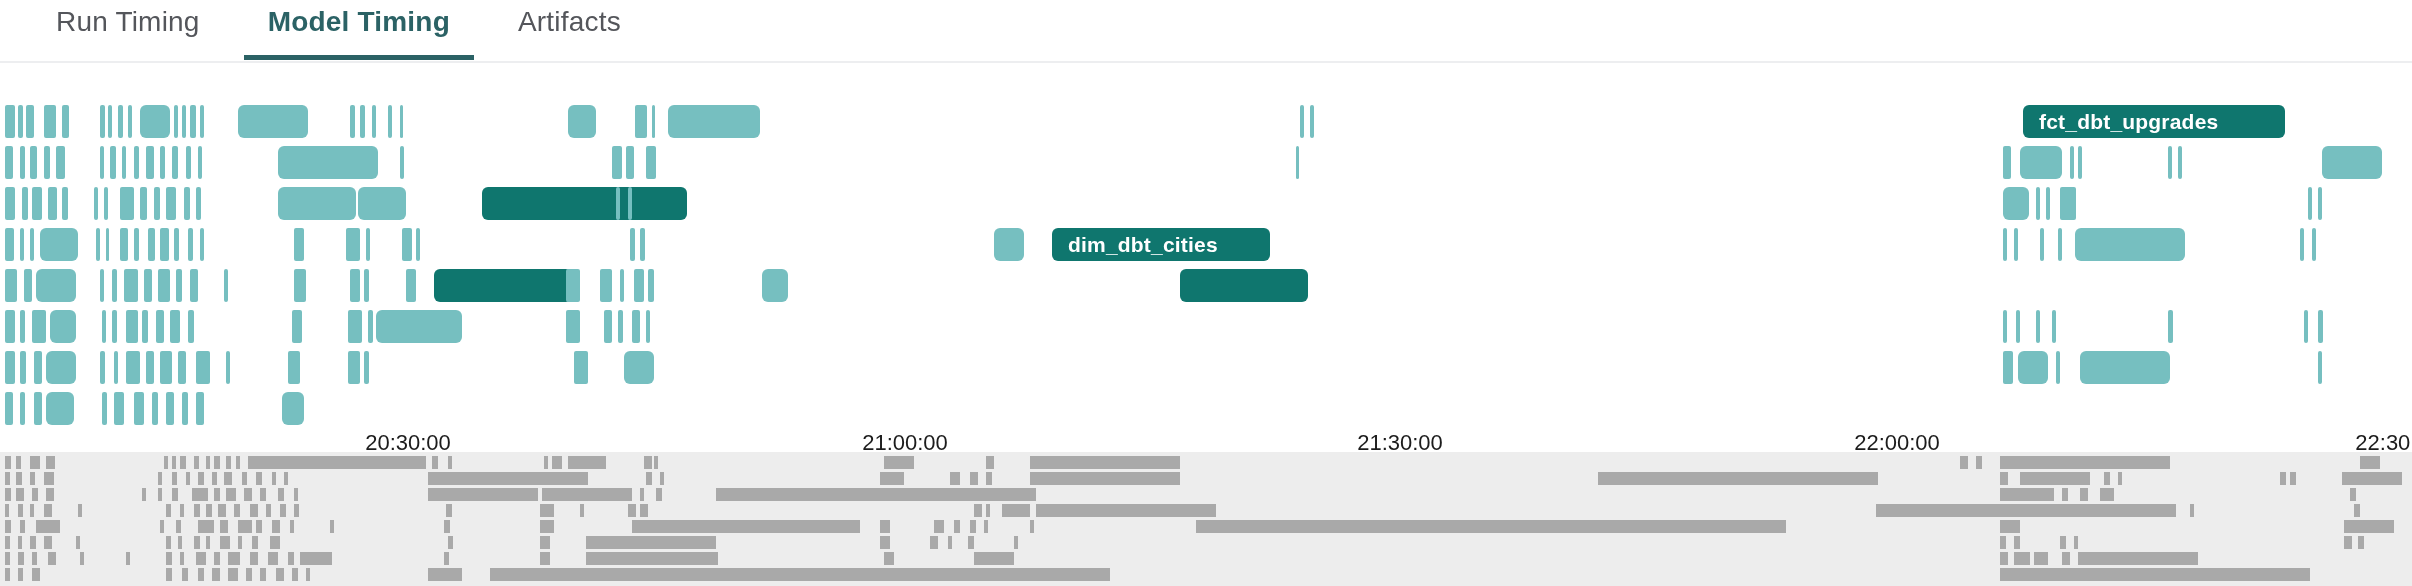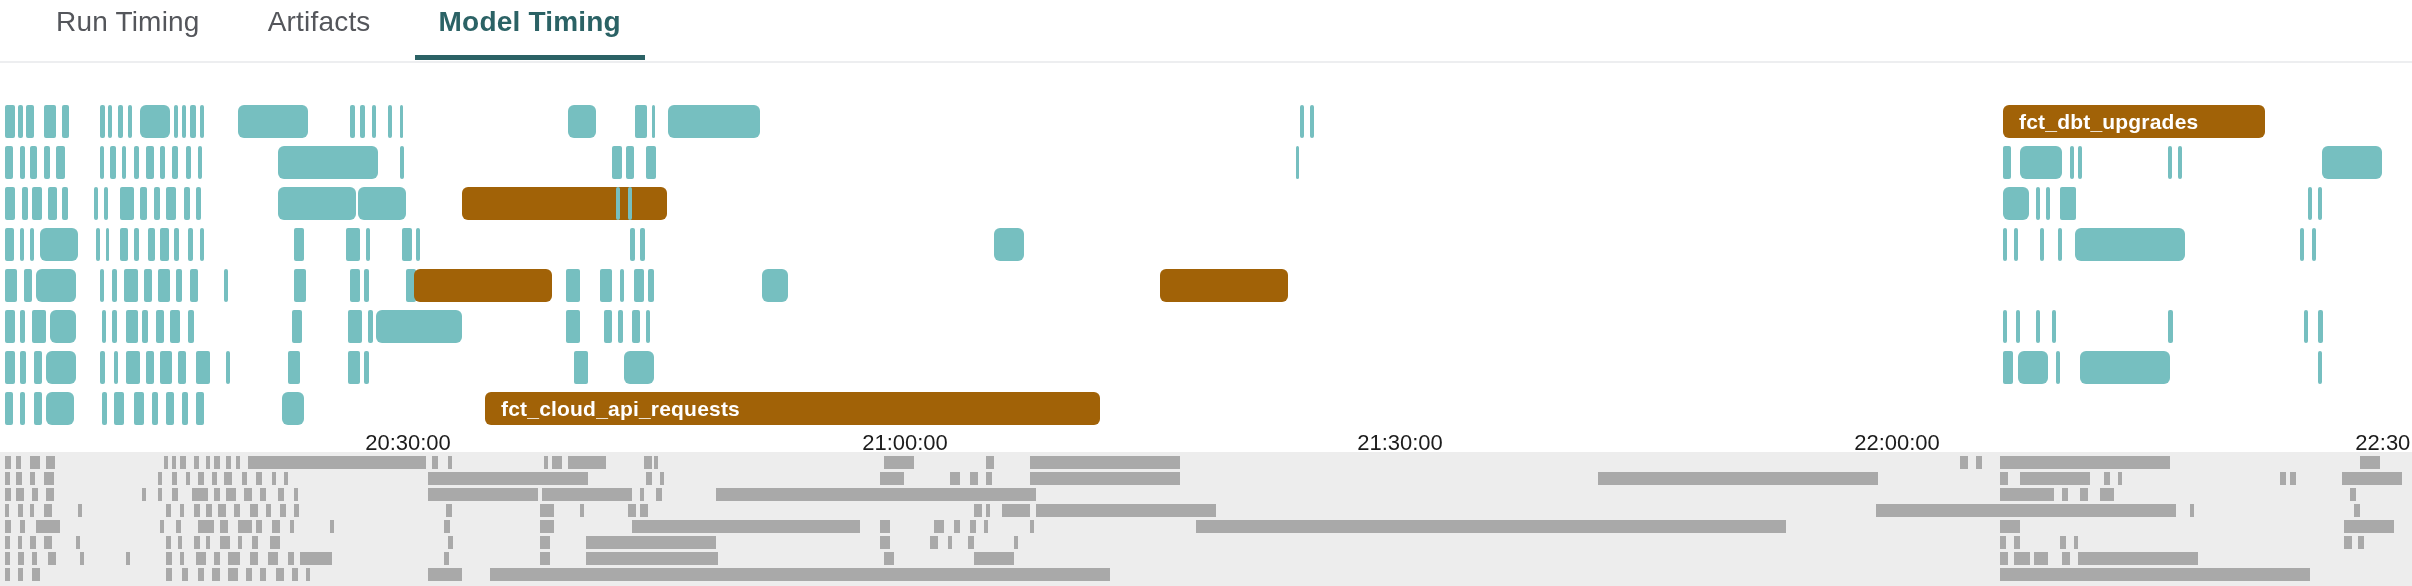--- a/index.html
+++ b/index.html
@@ -39,21 +39,21 @@
     position: absolute; left: 0; top: 63px;
     width: 2412px; height: 382px;
     background: #ffffff; overflow: hidden;
   }
   .row { position: absolute; left: 0; width: 2412px; }
   .bar {
     position: absolute; top: 0; height: 100%;
     border-radius: 6px;
   }
   .bar.light { background: #76bfc0; }
-  .bar.dark  { background: #a16207; }
+  .bar.dark  { background: #0f766e; margin-left: 20px; }
   .bar.thin  { border-radius: 2px; }
   .bar .blabel {
     position: absolute; left: 16px; top: 50%; transform: translateY(-50%);
     color: #ffffff; font-size: 21px; font-weight: bold;
     white-space: nowrap; letter-spacing: 0.2px;
   }
 
   
   .axis {
     position: absolute; left: 0; top: 430px; width: 2412px; height: 32px;
@@ -74,22 +74,22 @@
   .mrow { position: absolute; left: 0; width: 2412px; }
   .mbar { position: absolute; top: 0; height: 100%; background: #a9a9a9; }
 </style>
 </head>
 <body>
 
 <div id="app">
 
   <div class="tabbar" id="tabbar">
       <div class="tab">Run Timing</div>
+      <div class="tab active">Model Timing</div>
       <div class="tab">Artifacts</div>
-      <div class="tab active">Model Timing</div>
     </div>
 
   <div class="chart" id="chart">
       <div class="row" style="top: 42px; height: 33px;">
         <div class="bar light thin" style="left: 5px; width: 10px;"></div>
         <div class="bar light thin" style="left: 18px; width: 5px;"></div>
         <div class="bar light thin" style="left: 26px; width: 8px;"></div>
         <div class="bar light thin" style="left: 44px; width: 12px;"></div>
         <div class="bar light thin" style="left: 62px; width: 7px;"></div>
         <div class="bar light thin" style="left: 100px; width: 5px;"></div>
@@ -189,20 +189,23 @@
         <div class="bar light thin" style="left: 188px; width: 5px;"></div>
         <div class="bar light thin" style="left: 200px; width: 4px;"></div>
         <div class="bar light thin" style="left: 294px; width: 10px;"></div>
         <div class="bar light thin" style="left: 346px; width: 14px;"></div>
         <div class="bar light thin" style="left: 366px; width: 4px;"></div>
         <div class="bar light thin" style="left: 402px; width: 10px;"></div>
         <div class="bar light thin" style="left: 416px; width: 4px;"></div>
         <div class="bar light thin" style="left: 630px; width: 5px;"></div>
         <div class="bar light thin" style="left: 640px; width: 5px;"></div>
         <div class="bar light" style="left: 994px; width: 30px;"></div>
+        <div class="bar dark" style="left: 1032px; width: 218px;">
+          <span class="blabel">dim_dbt_cities</span>
+        </div>
         <div class="bar light thin" style="left: 2003px; width: 4px;"></div>
         <div class="bar light thin" style="left: 2014px; width: 4px;"></div>
         <div class="bar light thin" style="left: 2040px; width: 4px;"></div>
         <div class="bar light thin" style="left: 2058px; width: 4px;"></div>
         <div class="bar light" style="left: 2075px; width: 110px;"></div>
         <div class="bar light thin" style="left: 2300px; width: 4px;"></div>
         <div class="bar light thin" style="left: 2312px; width: 4px;"></div>
       </div>
       <div class="row" style="top: 206px; height: 33px;">
         <div class="bar light thin" style="left: 5px; width: 12px;"></div>
@@ -288,23 +291,20 @@
         <div class="bar light thin" style="left: 34px; width: 8px;"></div>
         <div class="bar light" style="left: 46px; width: 28px;"></div>
         <div class="bar light thin" style="left: 102px; width: 5px;"></div>
         <div class="bar light thin" style="left: 114px; width: 10px;"></div>
         <div class="bar light thin" style="left: 134px; width: 10px;"></div>
         <div class="bar light thin" style="left: 152px; width: 6px;"></div>
         <div class="bar light thin" style="left: 166px; width: 8px;"></div>
         <div class="bar light thin" style="left: 182px; width: 6px;"></div>
         <div class="bar light thin" style="left: 196px; width: 8px;"></div>
         <div class="bar light" style="left: 282px; width: 22px;"></div>
-        <div class="bar dark" style="left: 485px; width: 615px;">
-          <span class="blabel">fct_cloud_api_requests</span>
-        </div>
       </div>
     </div>
 
   <div class="axis" id="axis">
       <div class="tick" style="left: 408px;">20:30:00</div>
       <div class="tick" style="left: 905px;">21:00:00</div>
       <div class="tick" style="left: 1400px;">21:30:00</div>
       <div class="tick" style="left: 1897px;">22:00:00</div>
       <div class="tick" style="left: 2392px;">22:30:0</div>
     </div>

